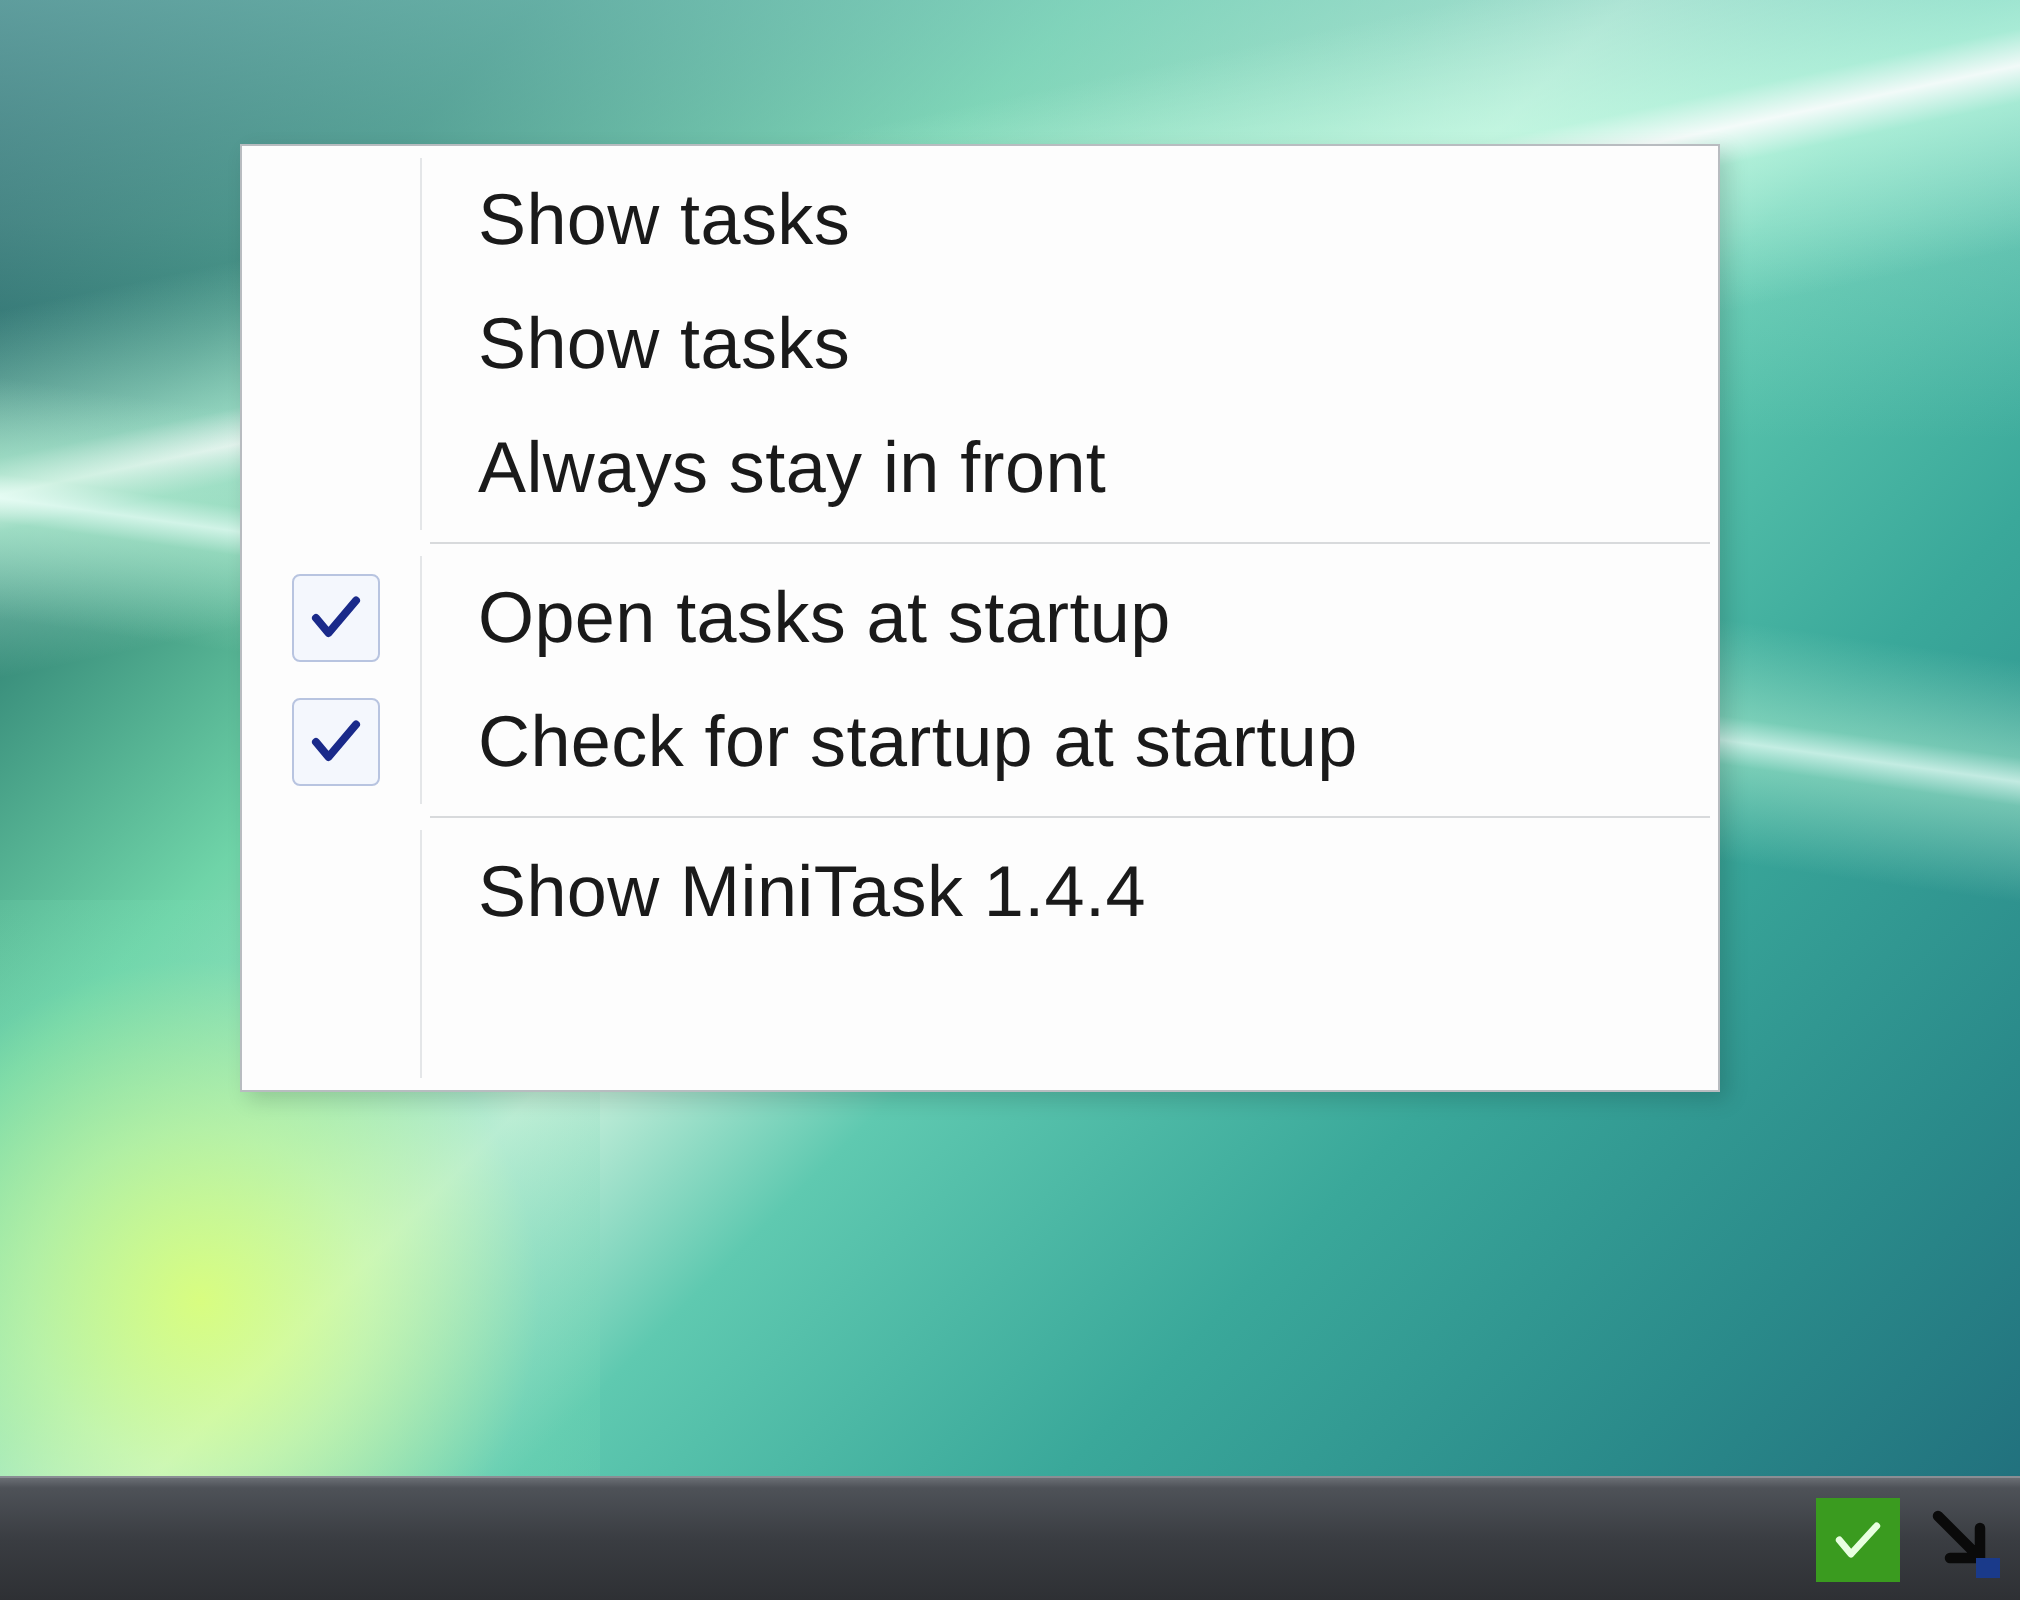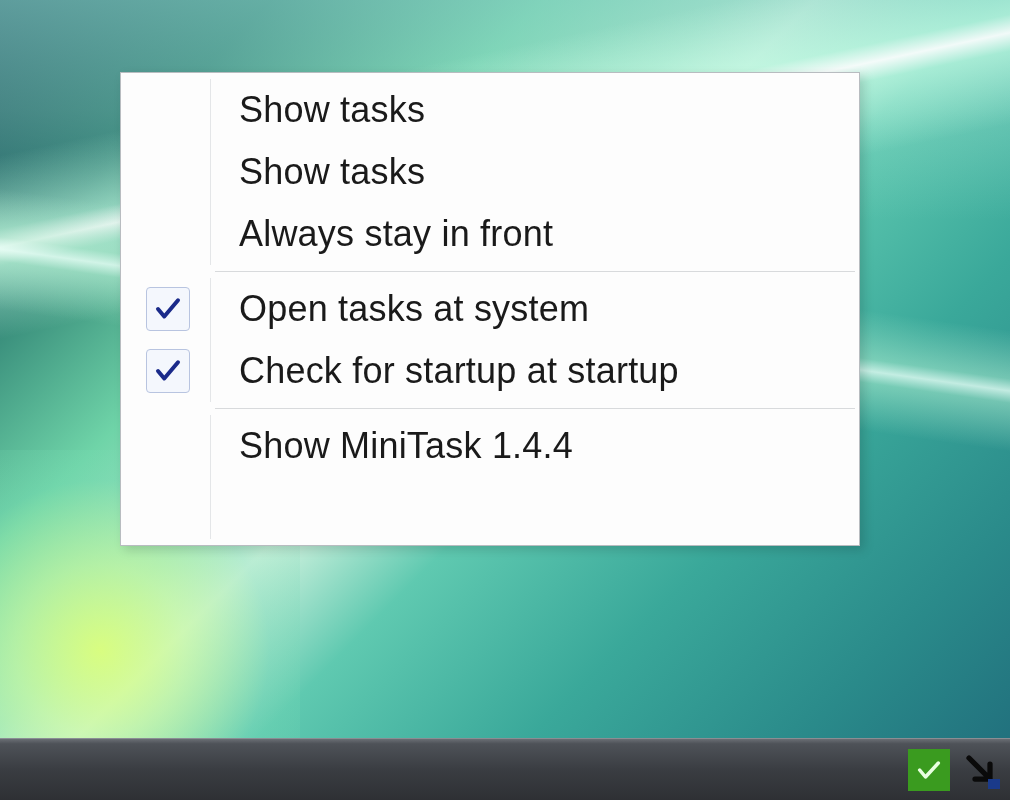--- a/index.html
+++ b/index.html
@@ -227,21 +227,21 @@
   <div class="menu-separator"></div>
 
   <div class="menu-item">
     <div class="icon-gutter">
       <div class="check-badge">
         <svg viewBox="0 0 24 24">
             <path d="M4 12 L9 18 L20 5" stroke="#1a2a8a" stroke-width="3.2" fill="none" stroke-linecap="round" stroke-linejoin="round"></path>
           </svg>
       </div>
     </div>
-    <div class="menu-label">Open tasks at system</div>
+    <div class="menu-label">Open tasks at startup</div>
   </div>
   <div class="menu-item">
     <div class="icon-gutter">
       <div class="check-badge">
         <svg viewBox="0 0 24 24">
             <path d="M4 12 L9 18 L20 5" stroke="#1a2a8a" stroke-width="3.2" fill="none" stroke-linecap="round" stroke-linejoin="round"></path>
           </svg>
       </div>
     </div>
     <div class="menu-label">Check for startup at startup</div>

